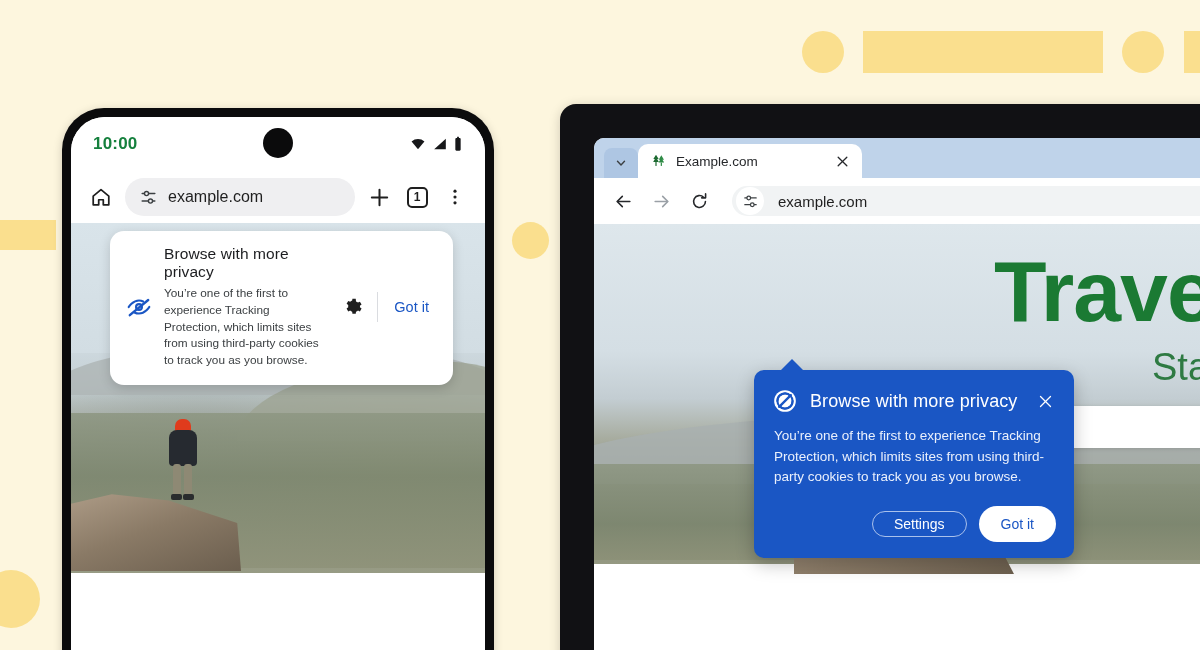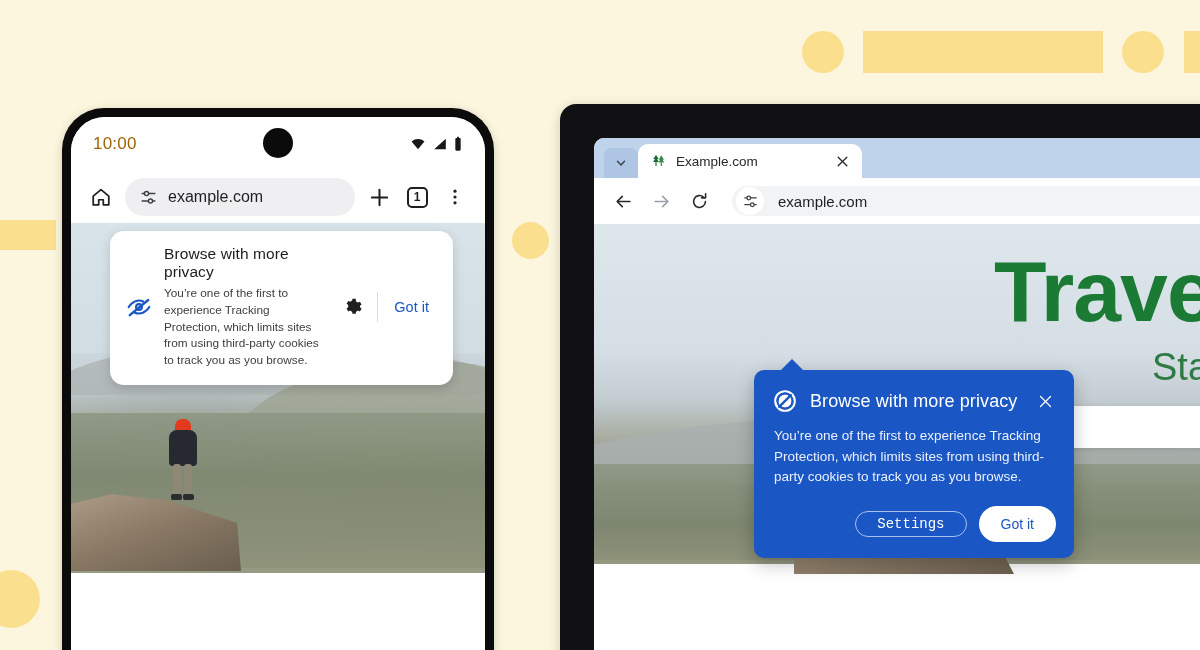--- a/index.html
+++ b/index.html
@@ -40,21 +40,21 @@
   }
 
   
   .status-bar {
     height: 54px;
     display: flex; align-items: center;
     padding: 0 22px;
     position: relative;
     background: #fff;
   }
-  .status-time { font-size: 17px; font-weight: 400; color: #a16207; letter-spacing: .2px; }
+  .status-time { font-size: 17px; font-weight: 700; color: #15803d; letter-spacing: .2px; }
   .status-icons { position: absolute; right: 22px; top: 50%; transform: translateY(-50%);
                   display: flex; align-items: center; gap: 5px; }
   .camera-dot {
     position: absolute; left: 50%; top: 26px; transform: translate(-50%,-50%);
     width: 30px; height: 30px; border-radius: 50%; background: #0B0B0C;
   }
 
   
   .phone-toolbar {
     height: 52px; background: #fff;
@@ -267,21 +267,21 @@
     border-bottom: 12px solid #1A56C4;
   }
   .bubble-head { display: flex; align-items: center; gap: 12px; margin-bottom: 12px; }
   .bubble-title { flex: 1; font-size: 18px; color: #fff; font-weight: 400; letter-spacing: .1px; }
   .bubble-close { width: 22px; display: flex; align-items: center; justify-content: center; }
   .bubble-body { font-size: 13.5px; line-height: 1.52; color: #EAF0FC; padding-left: 2px; }
   .bubble-actions { display: flex; justify-content: flex-end; align-items: center; gap: 12px; margin-top: 18px; }
   .btn-outline {
     border: 1.4px solid #A9C1EC; color: #FFFFFF; background: transparent;
     border-radius: 18px; padding: 4px 21px; font-size: 14px;
-    font-family: Liberation Mono, monospace; cursor: pointer;
+    font-family: Liberation Sans, sans-serif; cursor: pointer;
   }
   .btn-filled {
     border: none; background: #FFFFFF; color: #1A56C4;
     border-radius: 18px; padding: 10px 22px; font-size: 14px; font-weight: 500;
     font-family: inherit; cursor: pointer;
   }
 </style>
 </head>
 <body>
 

